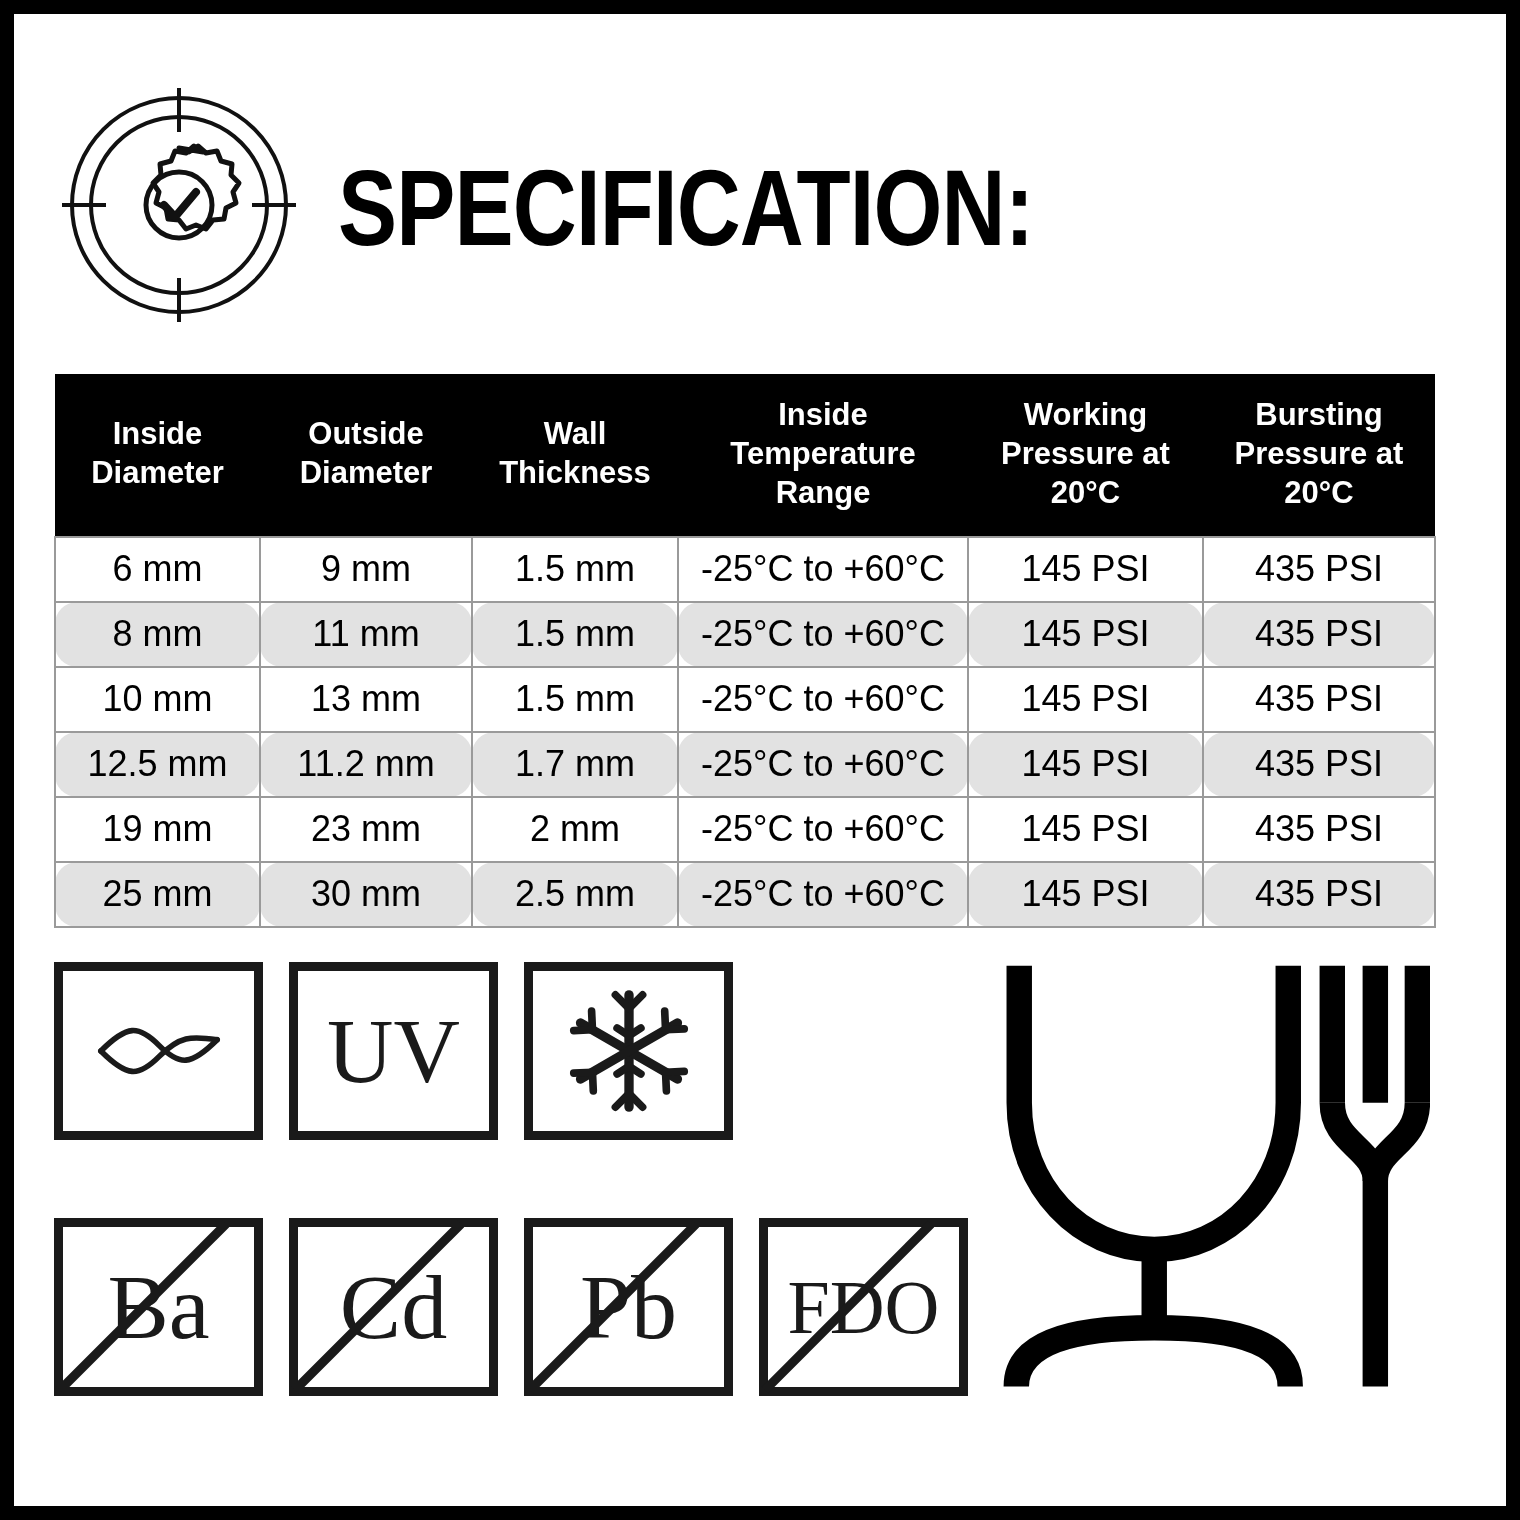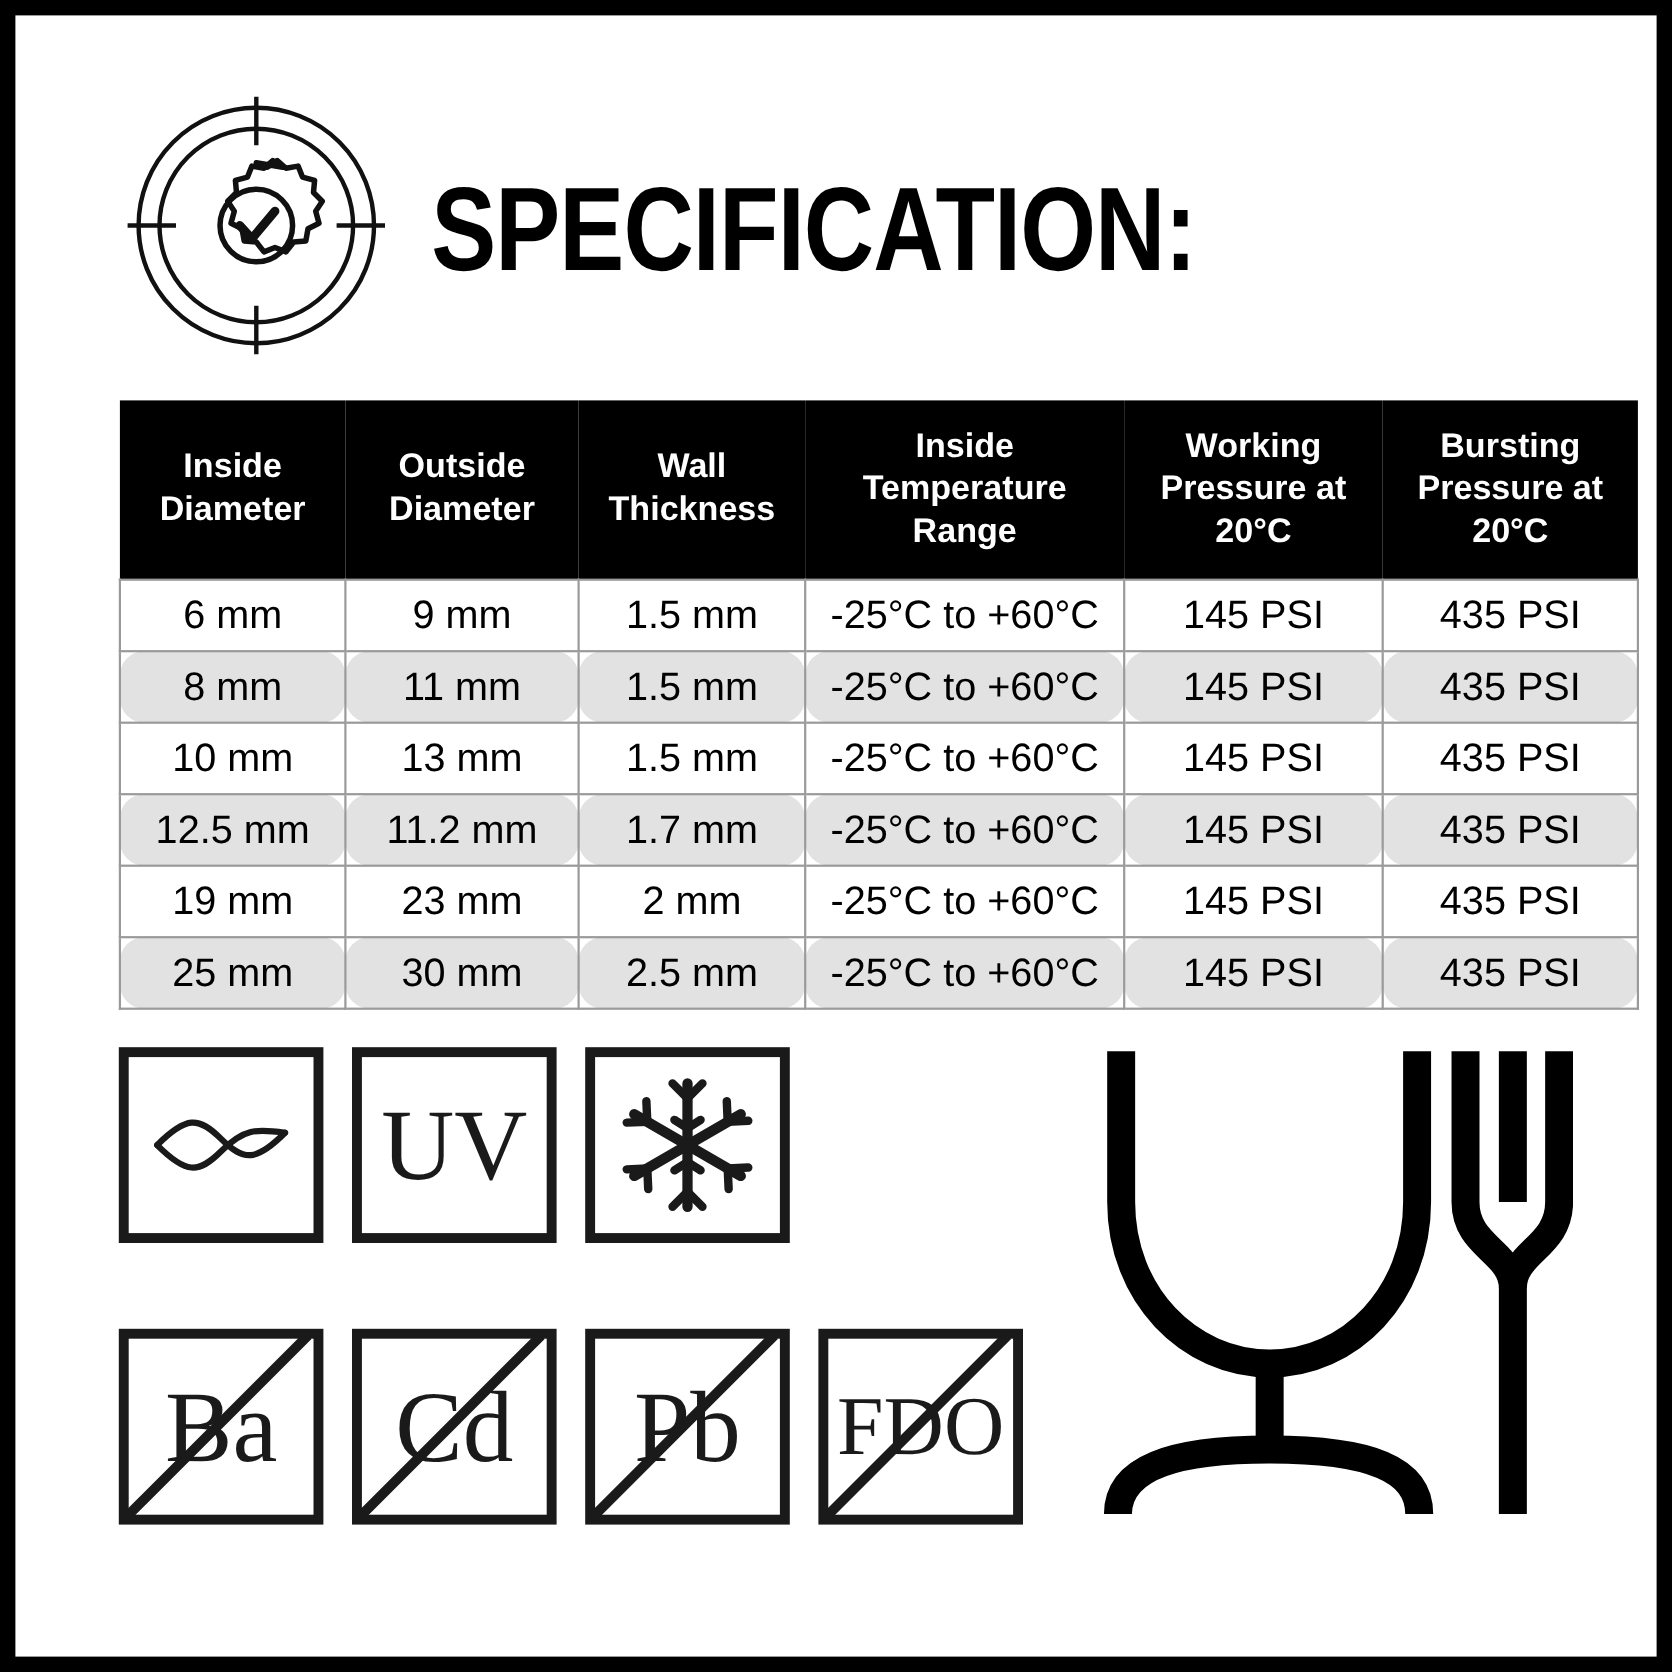--- a/index.html
+++ b/index.html
@@ -20,21 +20,21 @@
     height: 1520px;
     box-sizing: border-box;
     border: 14px solid #000000;
     background: #ffffff;
   }
   .inner {
     position: relative;
     width: 100%;
     height: 100%;
     box-sizing: border-box;
-    padding: 56px 62px 0 94px;
+    padding: 56px 62px 0 40px;
   }
 
   
   .header {
     display: flex;
     align-items: center;
     gap: 34px;
     height: 270px;
   }
   .badge-icon {
@@ -51,21 +51,21 @@
     line-height: 1;
     transform: scaleX(0.82);
     transform-origin: left center;
     white-space: nowrap;
     margin: 0;
     padding-top: 6px;
   }
 
   
   .table-wrap {
-    margin-top: 24px;
+    margin-top: 34px;
   }
   table.spec-table {
     border-collapse: collapse;
     width: 1380px;
     table-layout: fixed;
   }
   table.spec-table thead th {
     background: #000000;
     color: #ffffff;
     font-size: 31px;
@@ -106,21 +106,21 @@
   .icon-grid {
     display: flex;
     flex-direction: column;
     gap: 78px;
   }
   .icon-row {
     display: flex;
     gap: 26px;
   }
   .icon-box {
-    width: 186px;
+    width: 209px;
     height: 178px;
     box-sizing: border-box;
     border: 9px solid #1a1a1a;
     position: relative;
     display: flex;
     align-items: center;
     justify-content: center;
     background: #ffffff;
   }
   .icon-box .icon-text {

